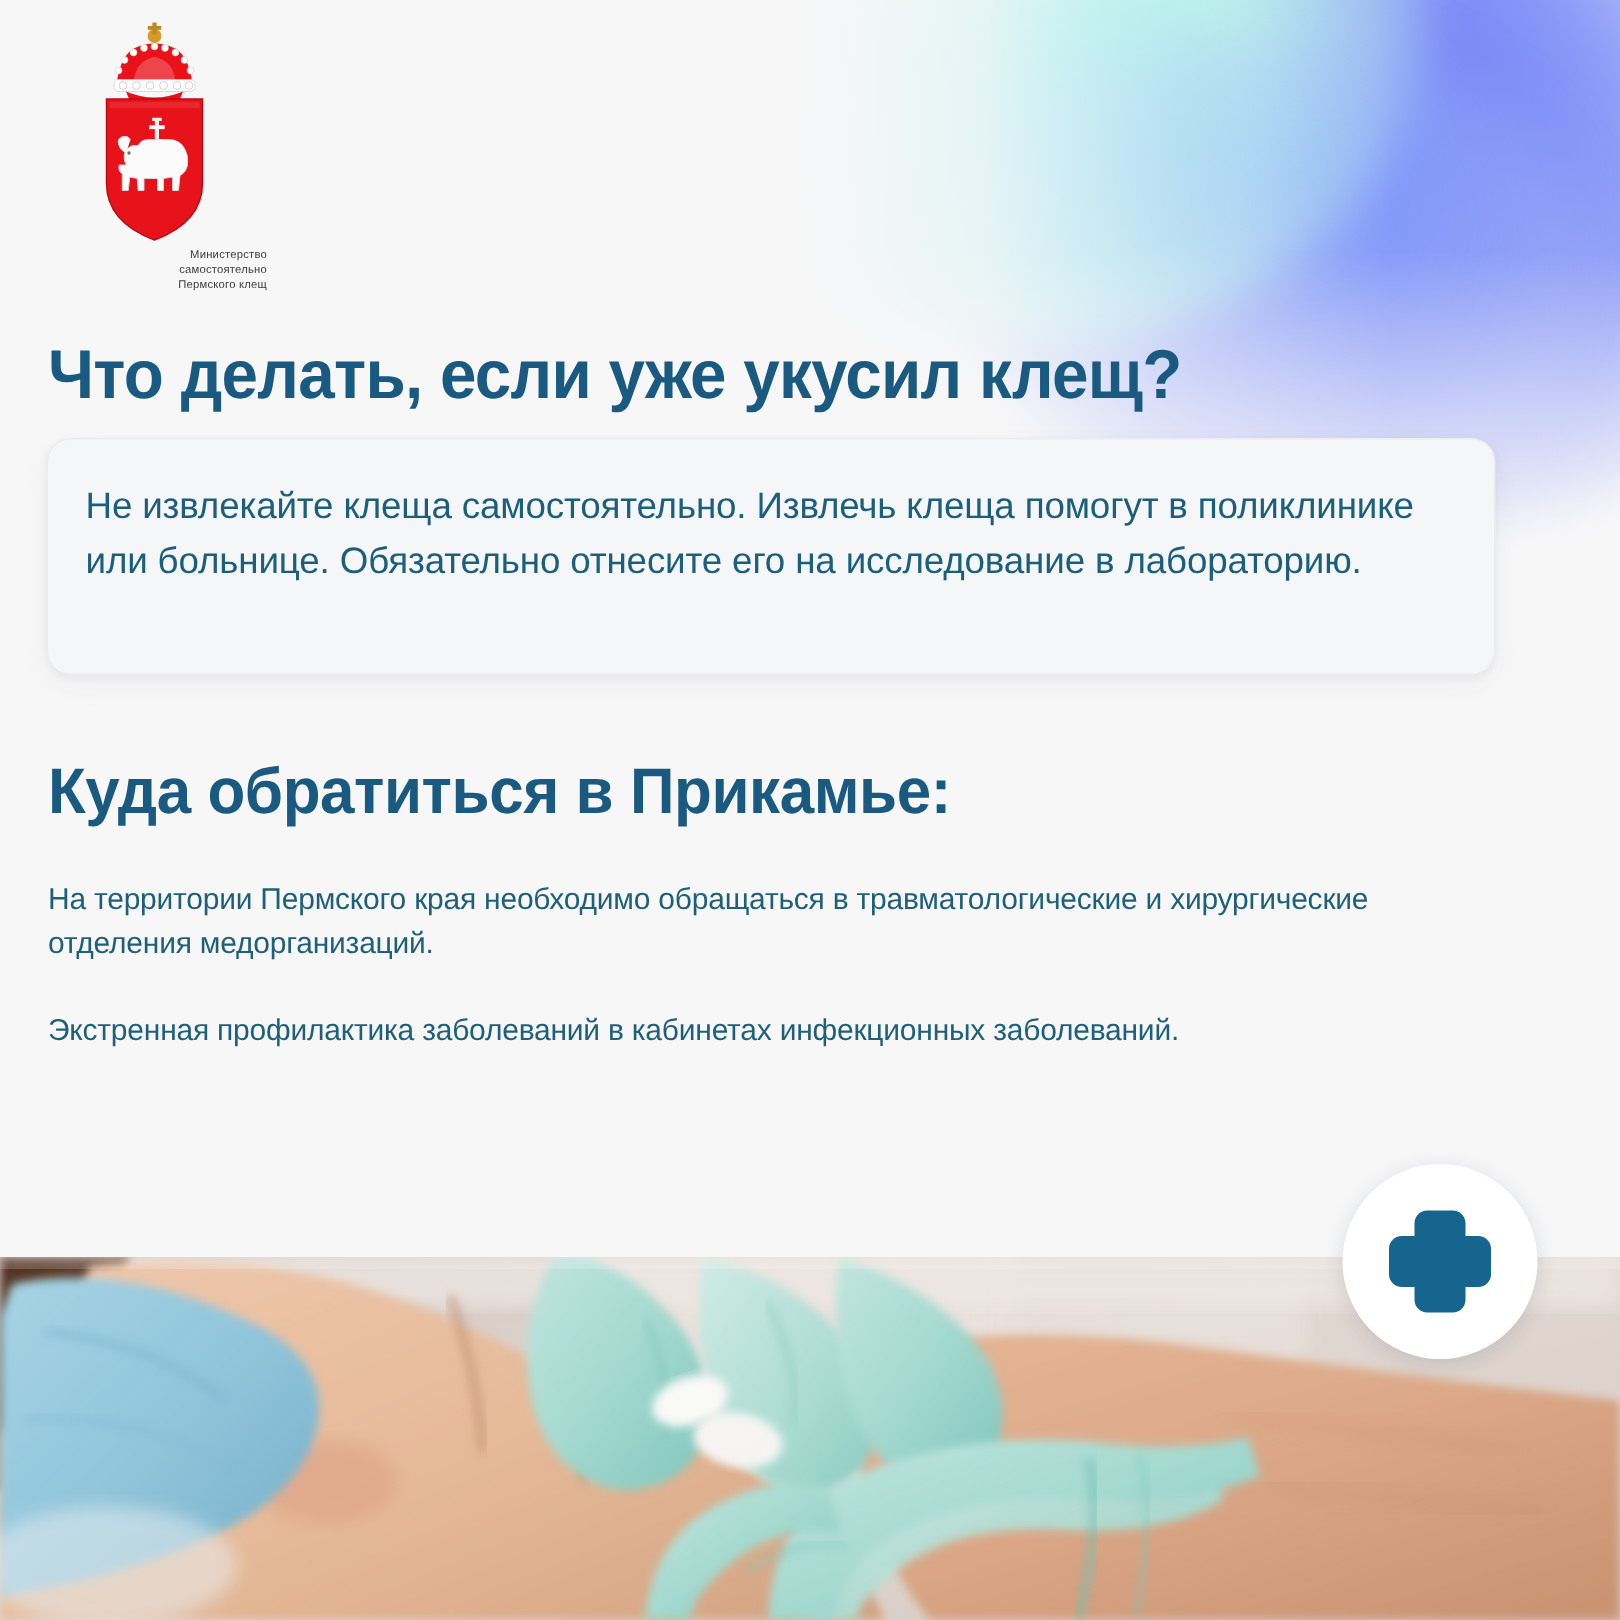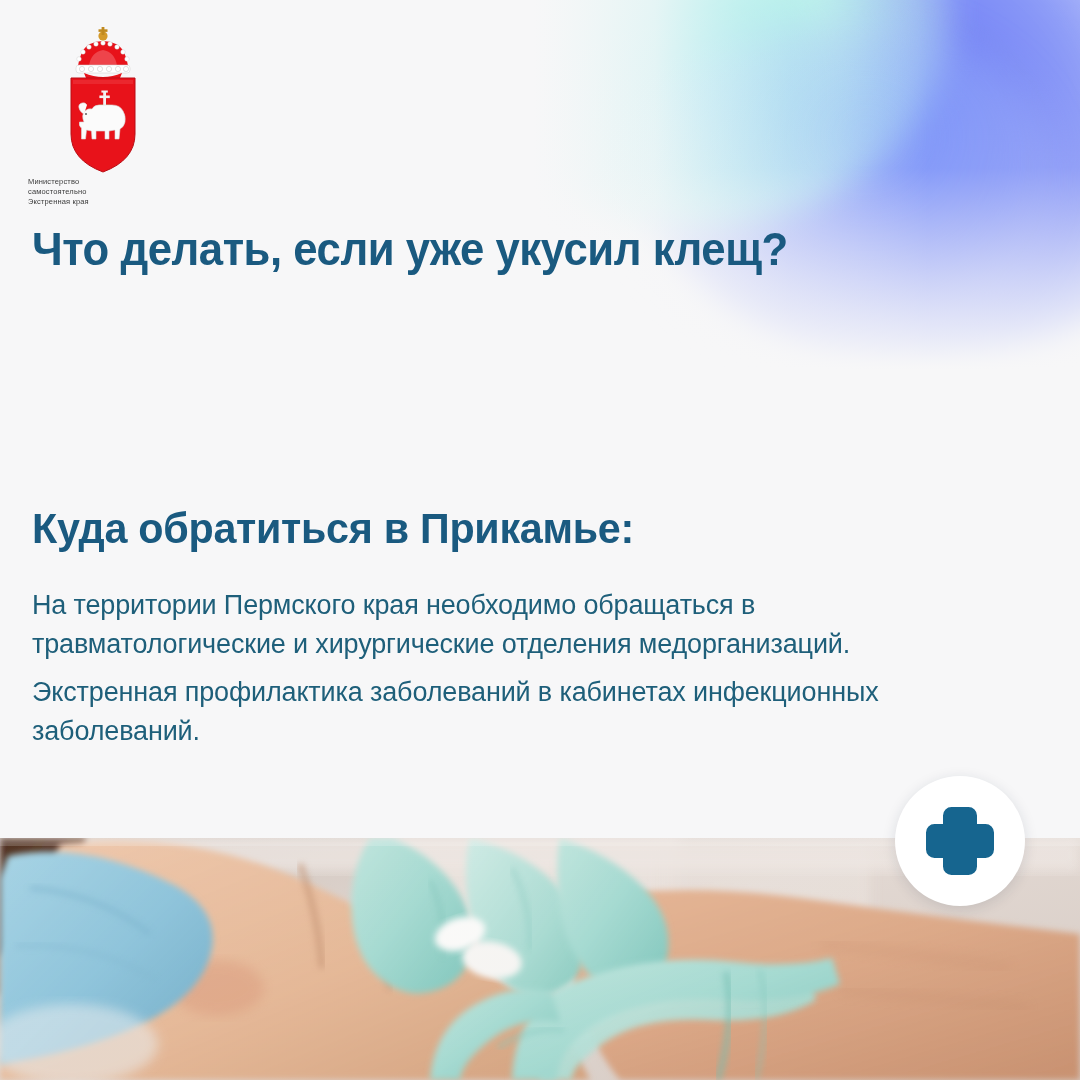--- a/index.html
+++ b/index.html
@@ -92,23 +92,23 @@
                 rgba(247,247,248,0) 0%,
                 rgba(247,247,248,0.12) 40%,
                 rgba(247,247,248,0.62) 66%,
                 #f7f7f8 88%);
   }
 
   
   .logo-block {
     position: absolute;
     left: 28px;
-    top: 26px;
+    top: 14px;
     width: 150px;
-    text-align: left;
+    text-align: right;
     z-index: 5;
   }
   .coat-of-arms {
     width: 82px;
     height: 148px;
     margin: 0 auto;
     display: block;
   }
   .logo-caption {
     margin-top: 3px;
@@ -177,21 +177,21 @@
     color: #1c5f7d;
     font-family: "Liberation Sans", sans-serif;
     font-weight: 400;
     letter-spacing: -0.1px;
   }
 
   
   .body-p {
     position: absolute;
     left: 32px;
-    font-size: 27px;
+    font-size: 20px;
     line-height: 1.45;
     color: #1e5f7a;
     font-family: "Liberation Sans", sans-serif;
     font-weight: 400;
     letter-spacing: -0.15px;
     width: 960px;
     z-index: 4;
   }
   .body-p-1 { top: 586px; }
   .body-p-2 { top: 673px; }
@@ -300,26 +300,29 @@
 
         <path d="M22 88 q-4 -2 -5 -6 q-1 -4 3 -5 q3 -1 5 2"></path>
       </g>
       <circle cx="24" cy="88" r="1.1" fill="#6a6a6a"></circle>
 
       <path d="M11 54 h60 v4 h-60 z" fill="#f05057" opacity="0.35"></path>
     </svg>
     <div class="logo-caption">
       <div>Министерство</div>
       <div>самостоятельно</div>
-      <div>Экстренная края</div>
+      <div>Пермского клещ</div>
     </div>
   </div>
 
   <div class="h1">Что делать, если уже укусил клещ?</div>
 
+  <div class="callout">
+    <div class="callout-text">Не извлекайте клеща самостоятельно. Извлечь клеща помогут в поликлинике или больнице. Обязательно отнесите его на исследование в лабораторию.</div>
+  </div>
 
   <div class="h2">Куда обратиться в Прикамье:</div>
 
   <div class="body-p body-p-1">На территории Пермского края необходимо обращаться в травматологические и хирургические отделения медорганизаций.</div>
   <div class="body-p body-p-2">Экстренная профилактика заболеваний в кабинетах инфекционных заболеваний.</div>
 
   <div class="plus-badge">
     <svg width="76" height="76" viewBox="0 0 76 76">
       <path d="M29.5 4 h17 a8.5 8.5 0 0 1 8.5 8.5 v8.5 h8.5 a8.5 8.5 0 0 1 8.5 8.5 v17
                a8.5 8.5 0 0 1 -8.5 8.5 h-8.5 v8.5 a8.5 8.5 0 0 1 -8.5 8.5 h-17

